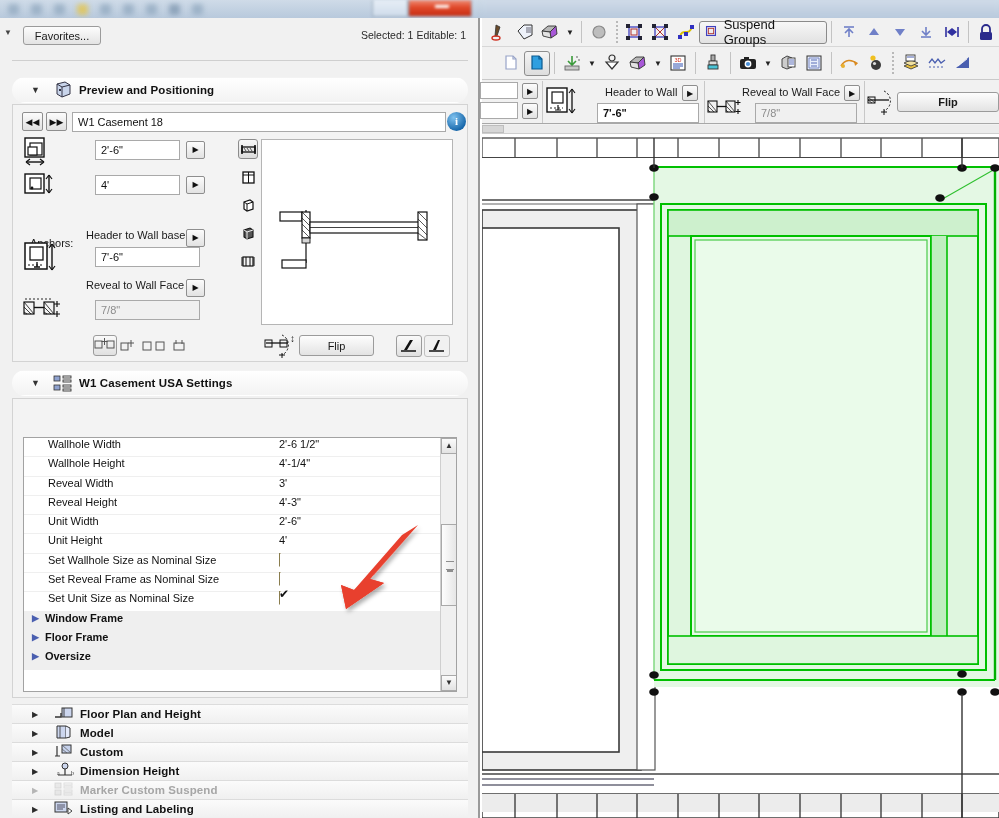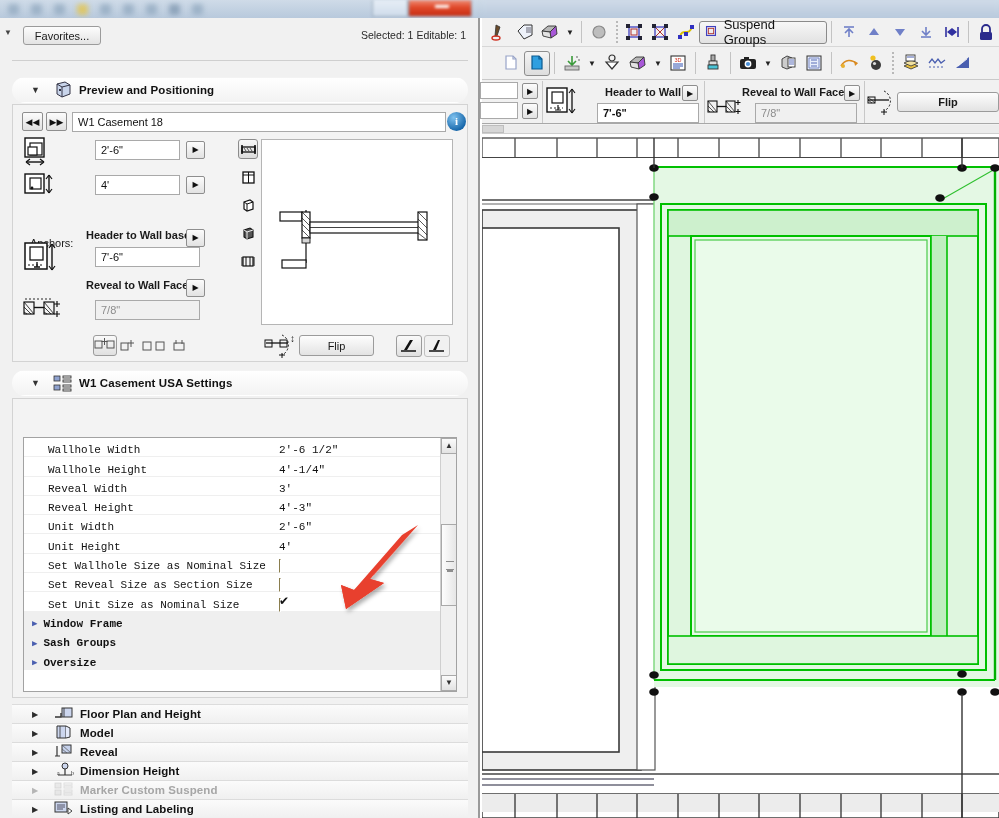--- a/index.html
+++ b/index.html
@@ -107,21 +107,21 @@
     font-family: "Liberation Serif", serif;
   }
 
   .spin {
     position: absolute; width: 19px; height: 18px;
     background: linear-gradient(180deg,#fcfcfc,#e2e2e2); border: 1px solid #8e8e8e; border-radius: 2px;
     font-size: 8px; color: #111; text-align: center; line-height: 16px;
   }
 
   .lbl { position: absolute; font-size: 11px; color: #1a1a1a; }
-  .lbl.bold { font-weight: bold; }
+  .lbl.bold { font-weight: normal; }
 
   
   .ico { position: absolute; }
 
   
   .preview-box {
     position: absolute; left: 261px; top: 121px; width: 192px; height: 186px;
     background: #fff; border: 1px solid #b5b5b5;
   }
   .vtoolcol { position: absolute; left: 238px; top: 121px; width: 20px; }
@@ -147,22 +147,22 @@
     border: 1px solid #9a9a9a; border-radius: 3px;
     display: flex; align-items: center; padding-left: 4px;
     font-weight: bold; font-size: 11.5px; color: #111;
   }
 
   
   .plist {
     position: absolute; left: 23px; top: 419px; width: 434px; height: 255px;
     background: #fff; border: 1px solid #a2a2a2; overflow: hidden;
   }
-  .prow { height: 19.3px; display: flex; align-items: flex-end; position: relative;
-          border-bottom: 1px solid #efefef; font-family: Liberation Mono, monospace; }
+  .prow { height: 19.3px; display: flex; align-items: flex-start; position: relative;
+          border-bottom: 1px solid #efefef; }
   .pname { padding-left: 24px; font-size: 11px; color: #111; width: 255px; }
   .pval { font-size: 11px; color: #111; }
   .chk {
     width: 11px; height: 11px; border: 1px solid #8a7d4e; border-right-color: #ffffff;
     border-bottom-color: #ffffff; background: #fff; position: relative;
   }
   .chk.on::after {
     content: "✔"; position: absolute; left: -1px; top: -5px; font-size: 12px; color: #111;
     font-family: "DejaVu Sans", sans-serif;
   }
@@ -490,39 +490,39 @@
           </div>
           <div class="prow">
             <div class="pname">Unit Height</div>
             <div class="pval">4'</div>
           </div>
           <div class="prow">
             <div class="pname">Set Wallhole Size as Nominal Size</div>
             <div class="pval"><span class="chk"></span></div>
           </div>
           <div class="prow">
-            <div class="pname">Set Reveal Size as Section Size</div>
+            <div class="pname">Set Reveal Frame as Nominal Size</div>
             <div class="pval"><span class="chk"></span></div>
           </div>
           <div class="prow">
             <div class="pname">Set Unit Size as Nominal Size</div>
             <div class="pval"><span class="chk on"></span></div>
           </div>
         </div>
       <div id="pgroups">
           <div class="prow grow">
             <div class="pname">
               <span class="grow-tri">▶</span>
               <span>Window Frame</span>
             </div>
           </div>
           <div class="prow grow">
             <div class="pname">
               <span class="grow-tri">▶</span>
-              <span>Sash Groups</span>
+              <span>Floor Frame</span>
             </div>
           </div>
           <div class="prow grow">
             <div class="pname">
               <span class="grow-tri">▶</span>
               <span>Oversize</span>
             </div>
           </div>
         </div>
       <div class="plist-scroll">
@@ -563,21 +563,21 @@
             </svg></span>
           <span class="sect-title">Model</span>
         </div>
         <div class="collapsed-sect" style="top: 724px;">
           <span class="tri">▶</span>
           <span class="sect-ico"><svg width="20" height="16" viewBox="0 0 20 16">
               <rect x="8" y="2" width="9" height="8" fill="#c6d2ec" stroke="#333" stroke-width="1"></rect>
               <path d="M8 2 l9 8 M8 6 l5 4" stroke="#555" stroke-width=".7"></path>
               <path d="M3 3 l0 10 M1 13 l5 0" stroke="#333" stroke-width="1.2"></path>
             </svg></span>
-          <span class="sect-title">Reveal</span>
+          <span class="sect-title">Custom</span>
         </div>
         <div class="collapsed-sect" style="top: 743px;">
           <span class="tri">▶</span>
           <span class="sect-ico"><svg width="22" height="16" viewBox="0 0 22 16">
               <circle cx="11" cy="4" r="3" fill="#ccd6ee" stroke="#333" stroke-width="1"></circle>
               <path d="M11 7 l0 6" stroke="#333" stroke-width="1.2"></path>
               <path d="M4 13 l14 0" stroke="#333" stroke-width="1"></path>
               <text x="3" y="13" font-size="6" fill="#333" font-family="Liberation Serif">a</text>
               <text x="17" y="13" font-size="6" fill="#333" font-family="Liberation Serif">b</text>
             </svg></span>

